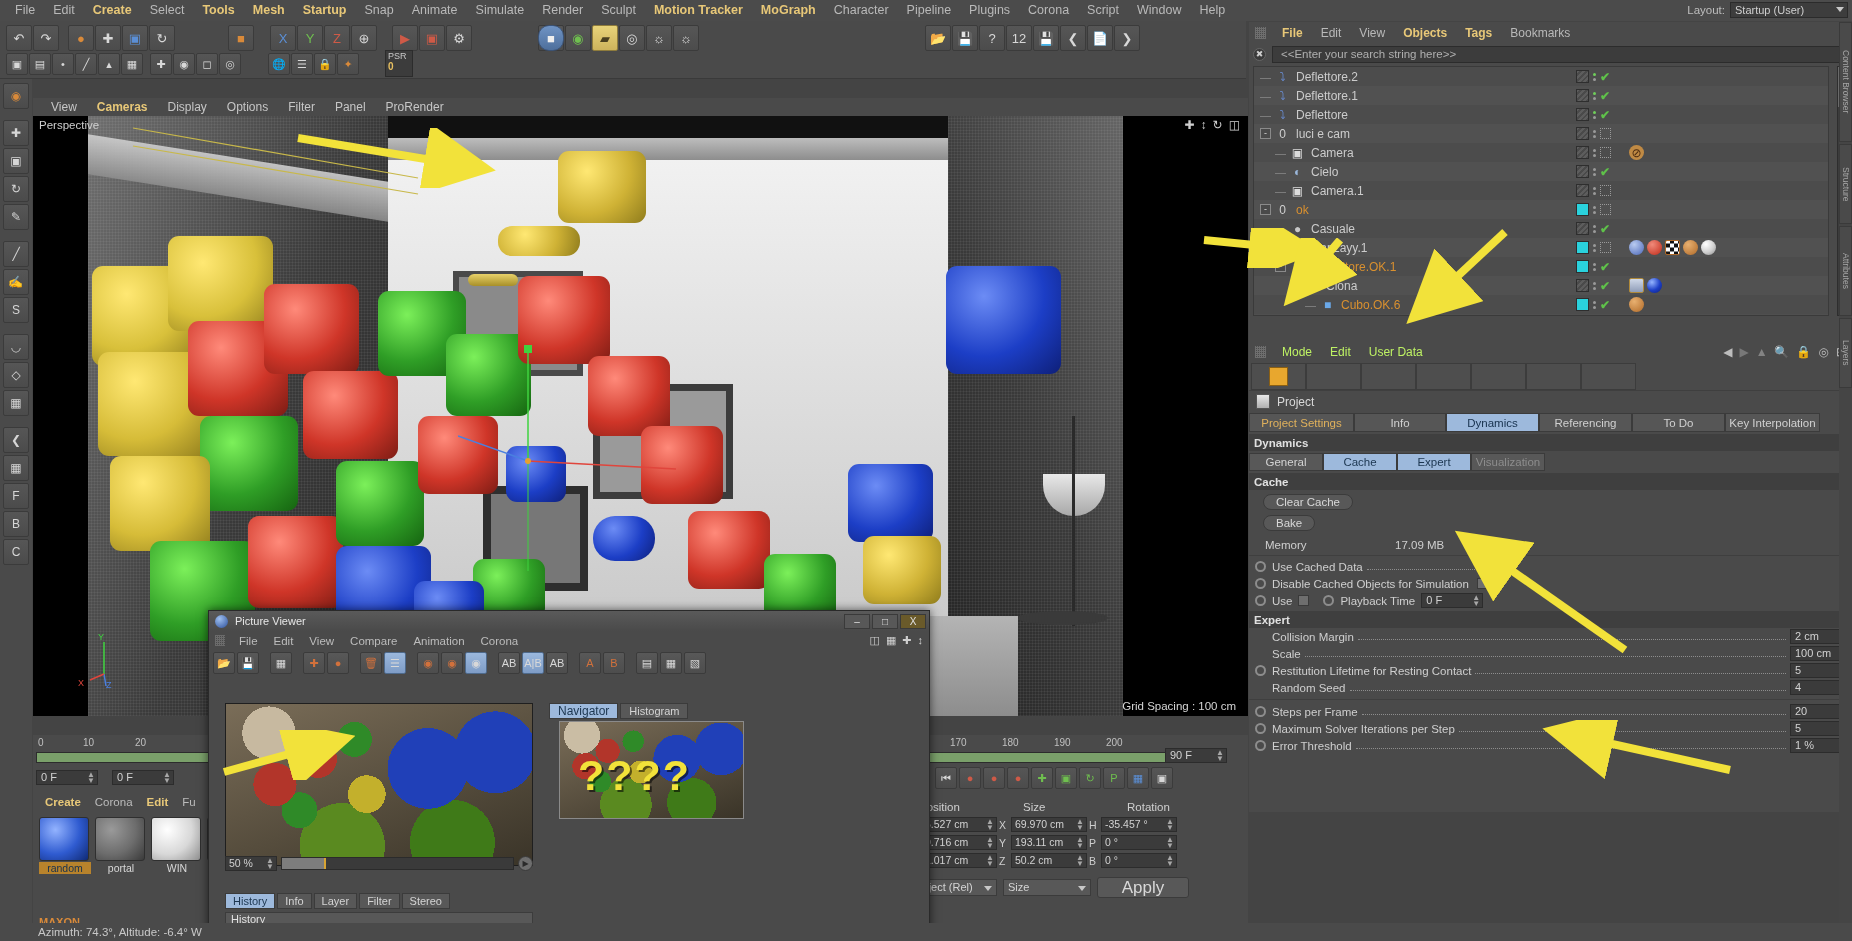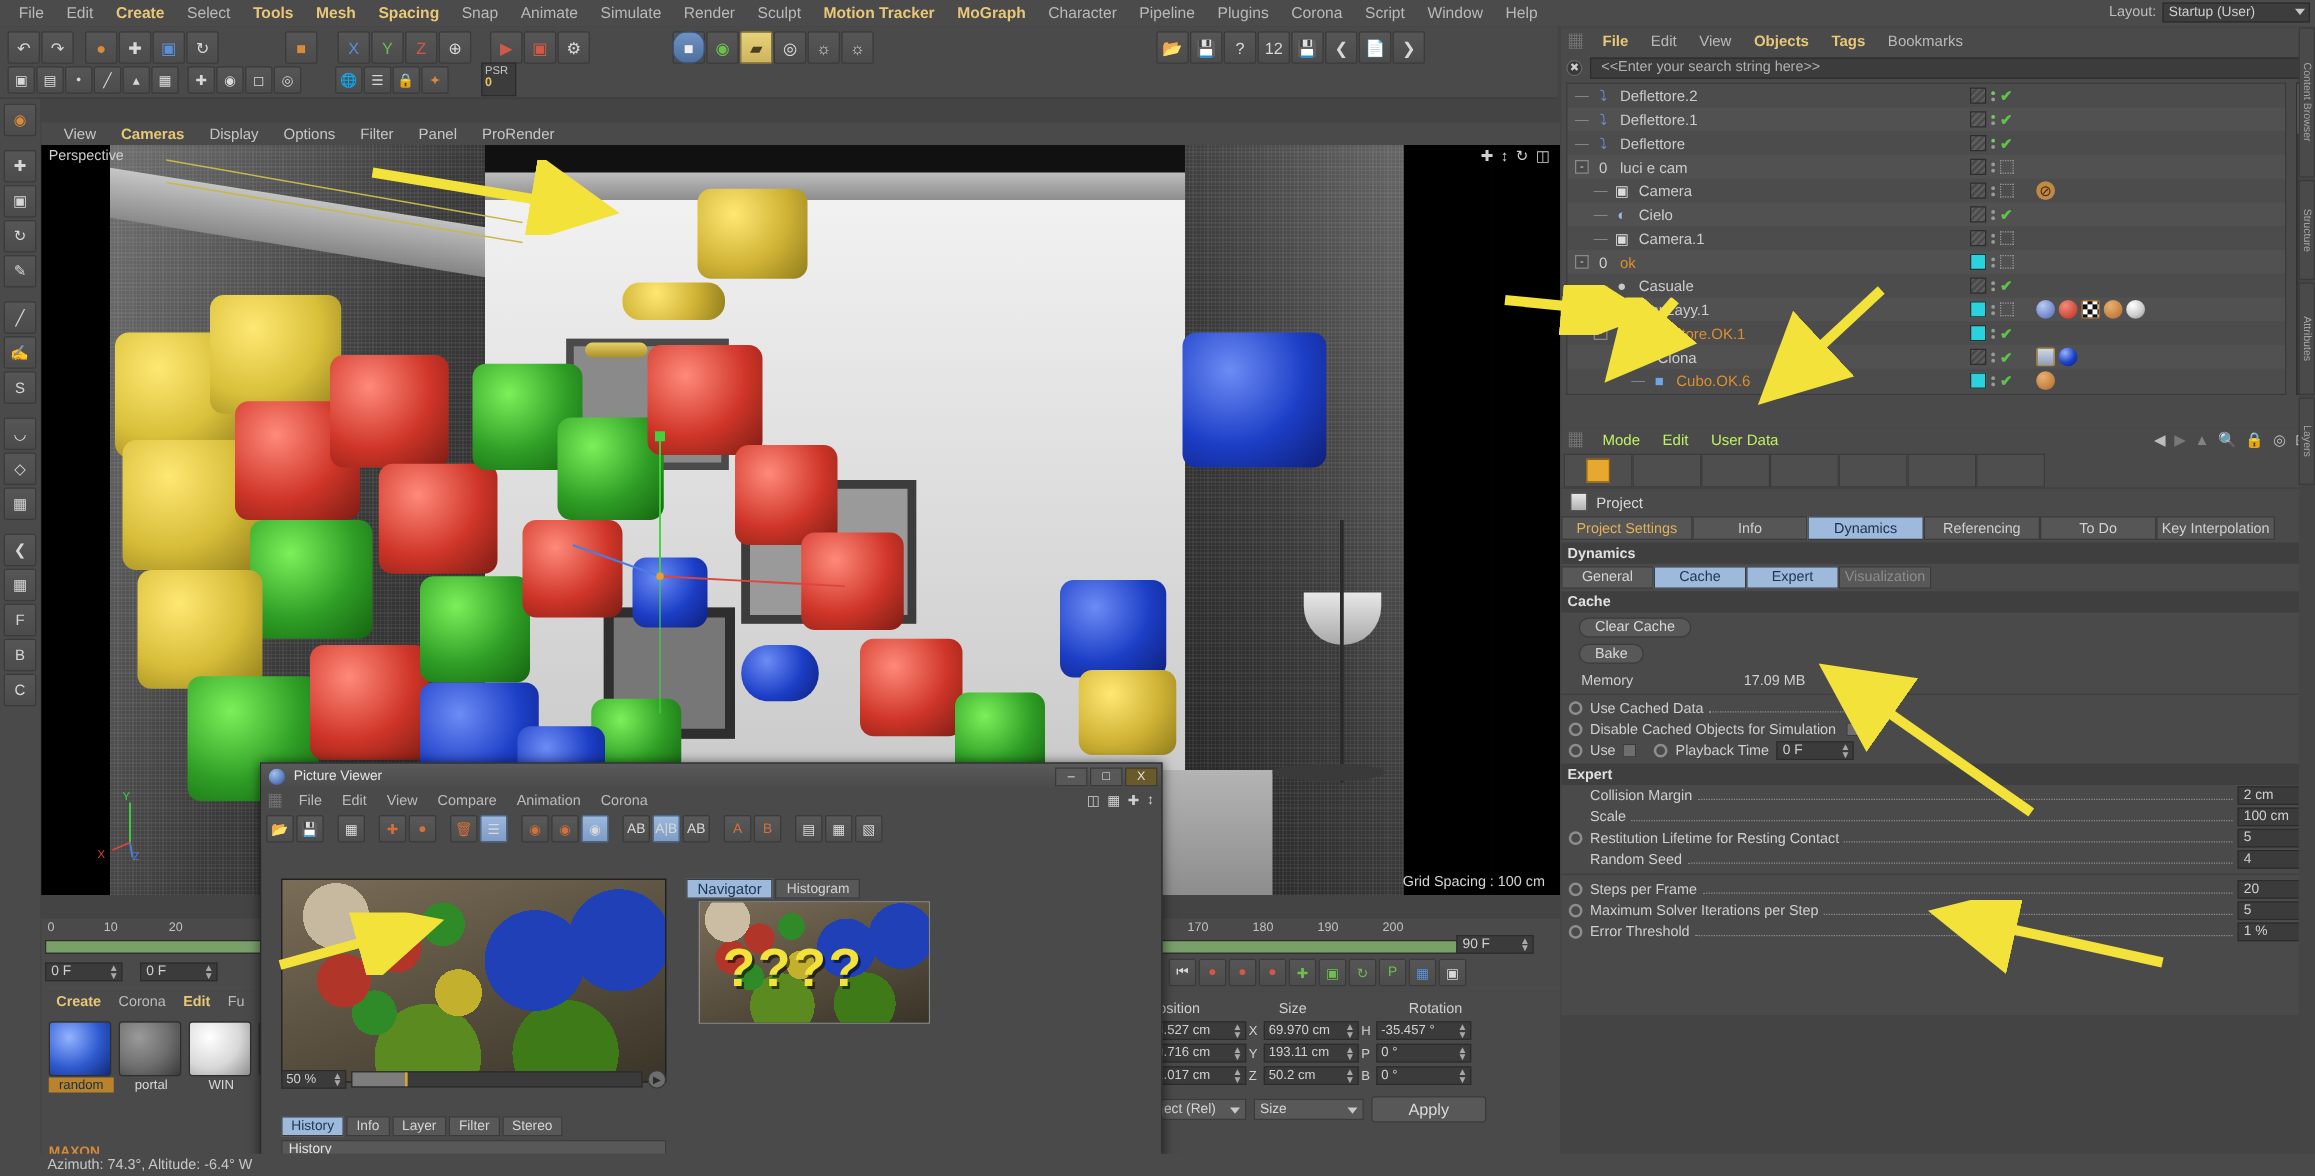--- a/index.html
+++ b/index.html
@@ -222,21 +222,21 @@
 <div id="app">
 
   <div id="menubar">
     <div id="menu-items" style="display:flex;align-items:center;">
         <div class="mi">File</div>
         <div class="mi">Edit</div>
         <div class="mi hl">Create</div>
         <div class="mi">Select</div>
         <div class="mi hl">Tools</div>
         <div class="mi hl">Mesh</div>
-        <div class="mi hl">Spacing</div>
+        <div class="mi hl">Startup</div>
         <div class="mi">Snap</div>
         <div class="mi">Animate</div>
         <div class="mi">Simulate</div>
         <div class="mi">Render</div>
         <div class="mi">Sculpt</div>
         <div class="mi hl">Motion Tracker</div>
         <div class="mi hl">MoGraph</div>
         <div class="mi">Character</div>
         <div class="mi">Pipeline</div>
         <div class="mi">Plugins</div>
@@ -562,21 +562,21 @@
       </div>
     <div style="display:flex;gap:6px;padding:6px 0 0 4px;align-items:center;">
       <div style="width:88px;height:17px;background:#585858;border:1px solid #3b3b3b;color:#d4d4d4;font-size:11px;padding-left:4px;line-height:15px;position:relative;">
         <span>Object (Rel)</span>
         <span style="position:absolute;right:4px;top:6px;width:0;height:0;border-left:4px solid transparent;border-right:4px solid transparent;border-top:5px solid #c8c8c8;"></span>
       </div>
       <div style="width:88px;height:17px;background:#585858;border:1px solid #3b3b3b;color:#d4d4d4;font-size:11px;padding-left:4px;line-height:15px;position:relative;">
         <span>Size</span>
         <span style="position:absolute;right:4px;top:6px;width:0;height:0;border-left:4px solid transparent;border-right:4px solid transparent;border-top:5px solid #c8c8c8;"></span>
       </div>
-      <div style="width:92px;height:21px;background:#585858;border:1px solid #3b3b3b;color:#d8d8d8;font-size:13px;
+      <div style="width:92px;height:21px;background:#585858;border:1px solid #3b3b3b;color:#d8d8d8;font-size:17px;
                   display:flex;align-items:center;justify-content:center;border-radius:3px;">Apply</div>
     </div>
   </div>
 
   <div id="omwrap">
     <div id="ommenu">
       <div class="grip"></div>
       <div id="om-menu-items" style="display:flex;align-items:center;">
           <div class="mi hl">File</div>
           <div class="mi">Edit</div>

